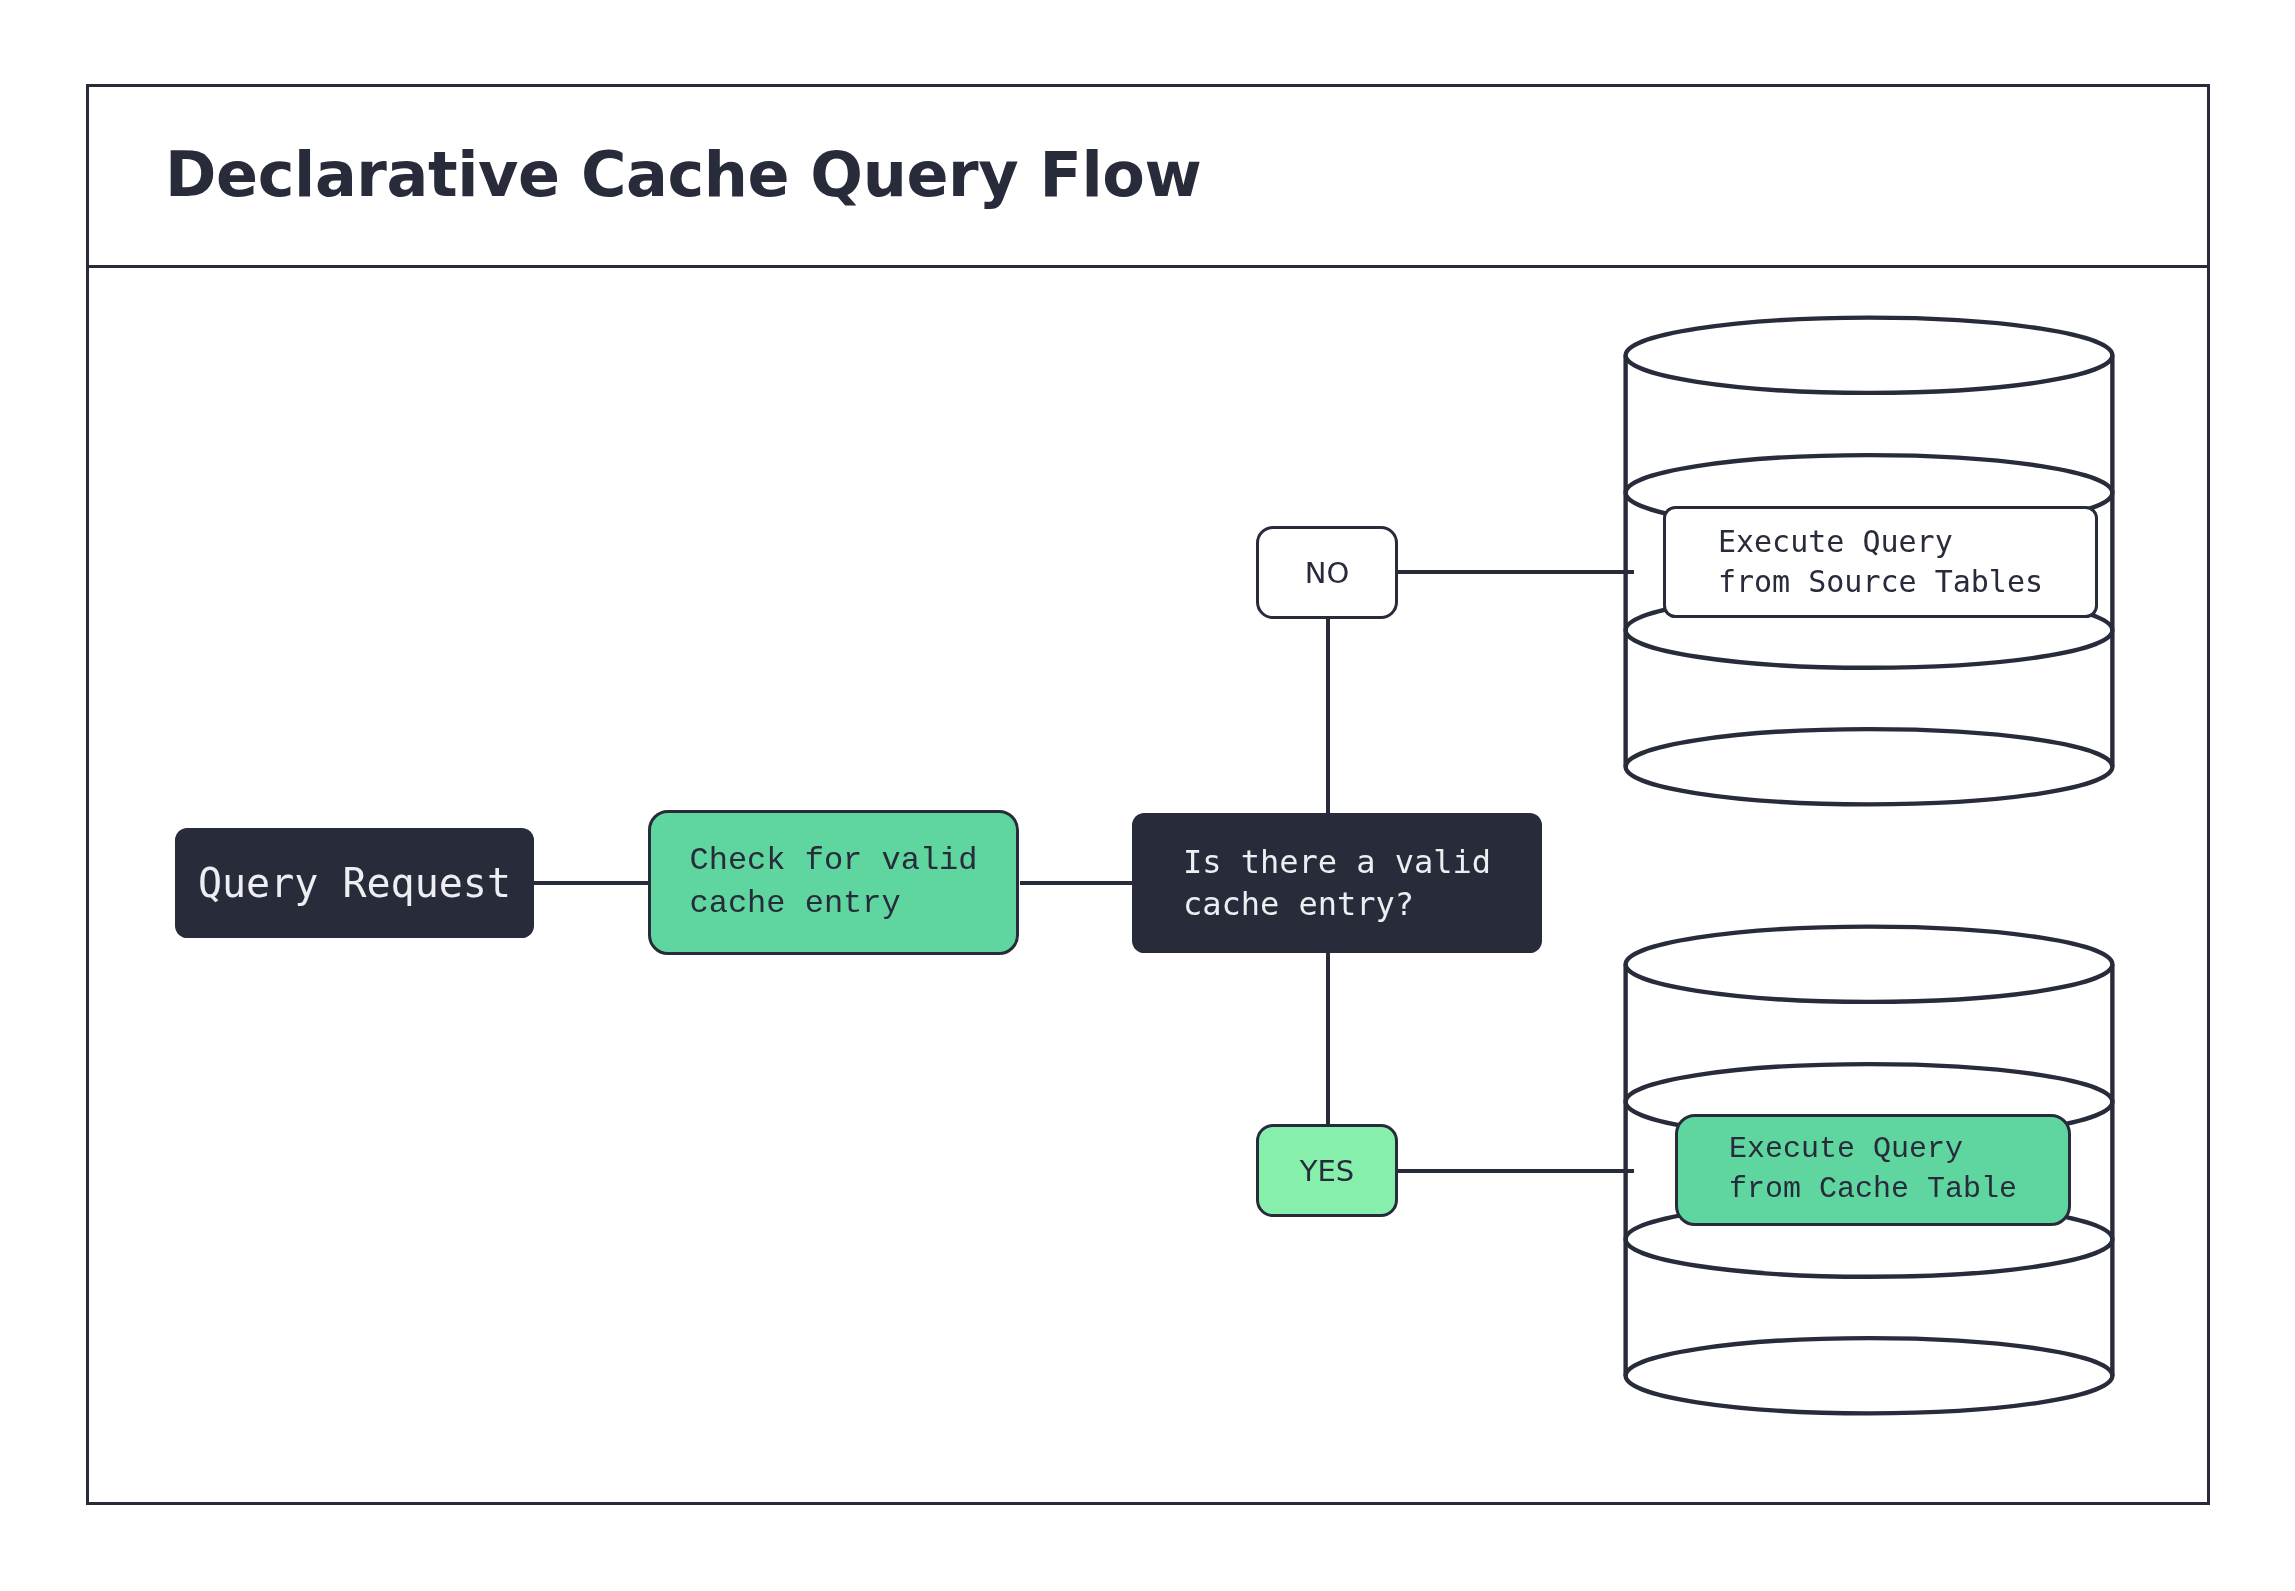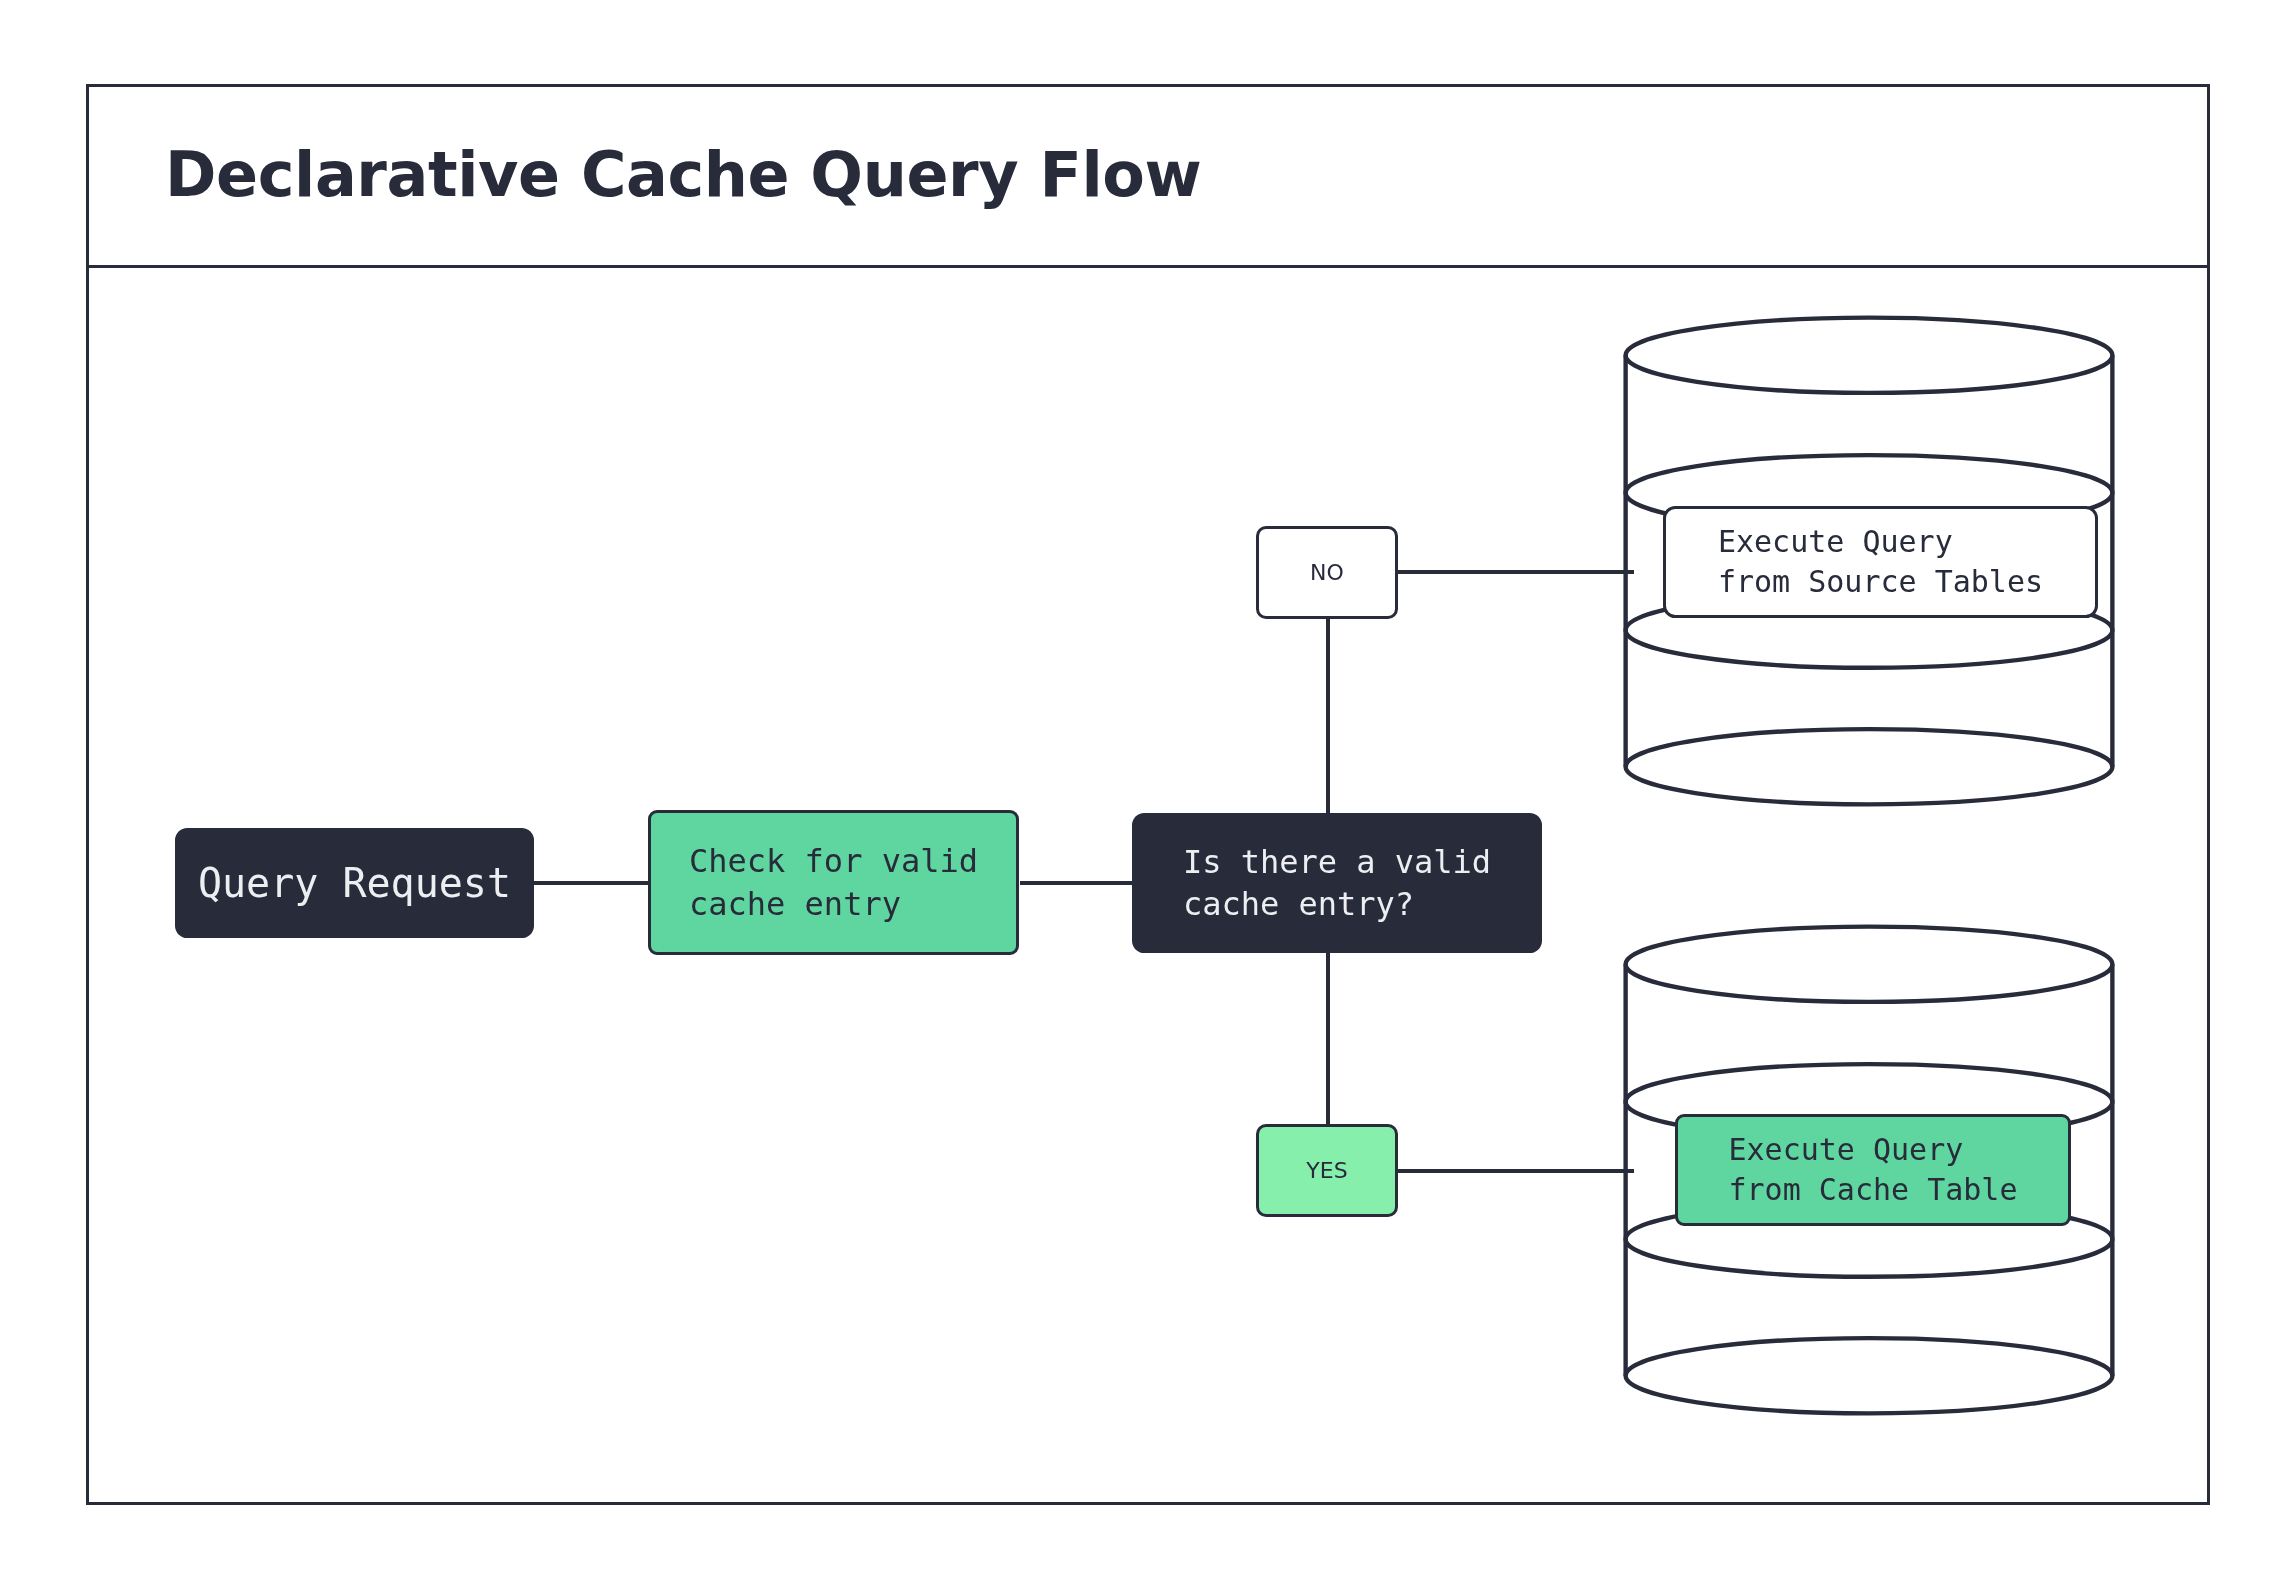--- a/index.html
+++ b/index.html
@@ -67,21 +67,22 @@
 
   .node-dark {
     background: #272B3A;
     color: #EDEEF2;
     border-radius: 12.3px;
   }
   .node-green {
     background: #5FD6A0;
     color: #272B3A;
     border: 3.5px solid #272B3A;
-    border-radius: 9px;
+    border-radius: 20px;
+    font-family: Liberation Mono, monospace;
   }
   .node-white {
     background: #FFFFFF;
     color: #272B3A;
     border: 3.5px solid #272B3A;
     border-radius: 12.3px;
   }
 
   
   #node-query-request {
@@ -101,23 +102,23 @@
   }
 
   
   .branch-label {
     position: absolute;
     box-sizing: border-box;
     display: flex;
     align-items: center;
     justify-content: center;
     font-family: "DejaVu Sans", sans-serif;
-    font-size: 22px;
-    color: #272B3A;
-    border-radius: 10px;
+    font-size: 29px;
+    color: #272B3A;
+    border-radius: 17px;
     border: 3.5px solid #272B3A;
   }
   #label-no  { left: 1256px; top: 526px;  width: 142px; height: 93px; background: #FFFFFF; }
   #label-yes { left: 1256px; top: 1124px; width: 142px; height: 93px; background: #86efac; }
 
   
   .edge {
     position: absolute;
     background: #272B3A;
   }

